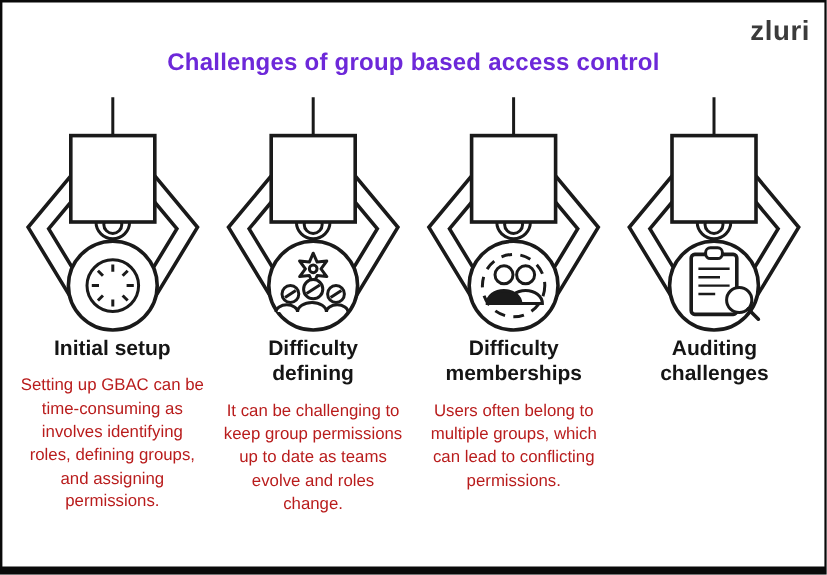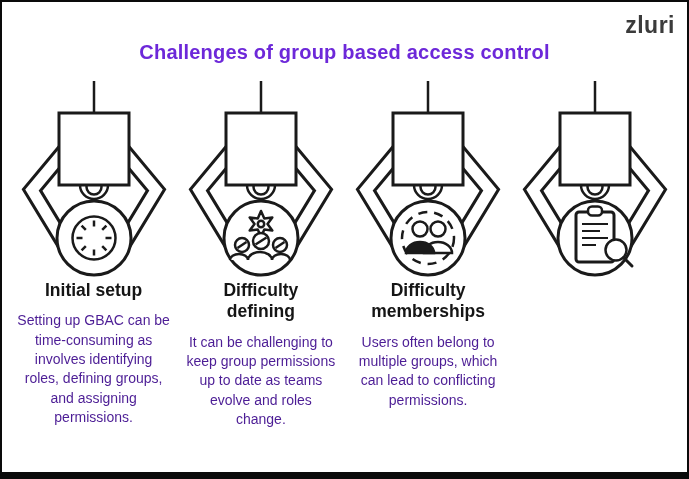--- a/index.html
+++ b/index.html
@@ -62,21 +62,21 @@
     line-height: 1.22;
     font-weight: bold;
     color: #151515;
   }
   .col-desc {
     margin-top: 10px;
     max-width: 154px;
     text-align: center;
     font-size: 14px;
     line-height: 1.38;
-    color: #4c1d95;
+    color: #b91c1c;
   }
 </style>
 </head>
 <body>
 
 <div class="frame">
 
   <div class="header">
     <div class="title">Challenges of group based access control</div>
     <div class="logo">zluri</div>
@@ -192,16 +192,17 @@
             <rect x="73" y="126.5" width="14" height="9" rx="4" fill="#ffffff"></rect>
             <line x1="67" y1="144" x2="93" y2="144" stroke-width="2"></line>
             <line x1="67" y1="151" x2="85" y2="151" stroke-width="2"></line>
             <line x1="67" y1="158" x2="93" y2="158" stroke-width="2"></line>
             <line x1="67" y1="165" x2="81" y2="165" stroke-width="2"></line>
             <circle cx="101" cy="170" r="10.5" fill="#ffffff"></circle>
             <line x1="108.5" y1="177.5" x2="117" y2="186" stroke-width="3" stroke-linecap="round"></line>
           </g>
         </g>
       </svg>
+      <div class="col-heading">Auditing challenges</div>
     </div>
 
   </div>
 </div>
 
 </body></html>

